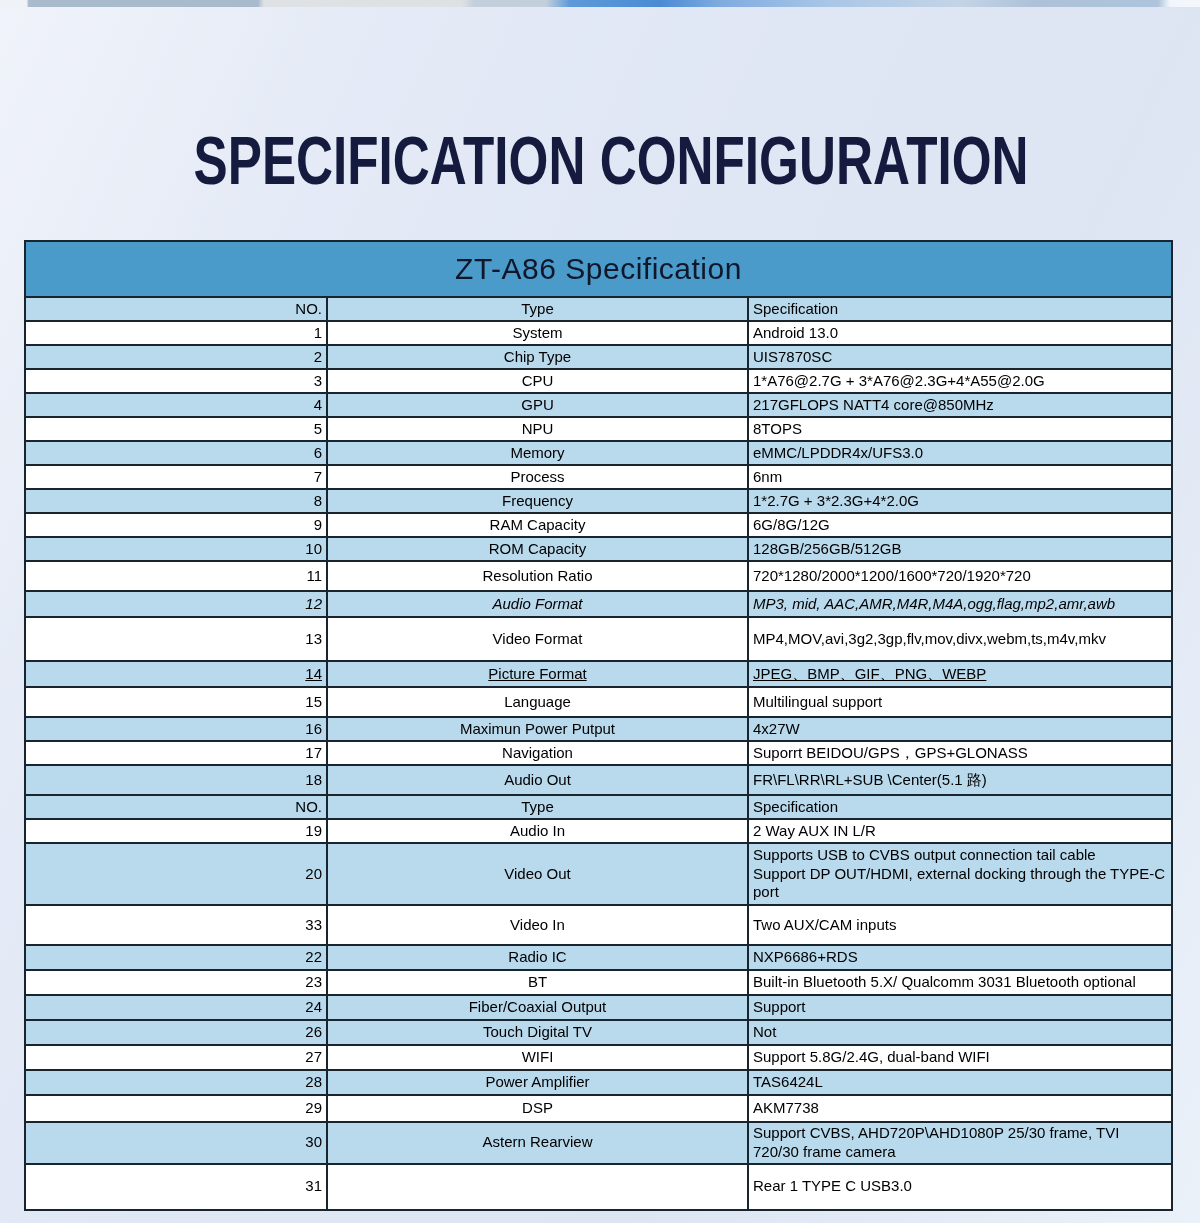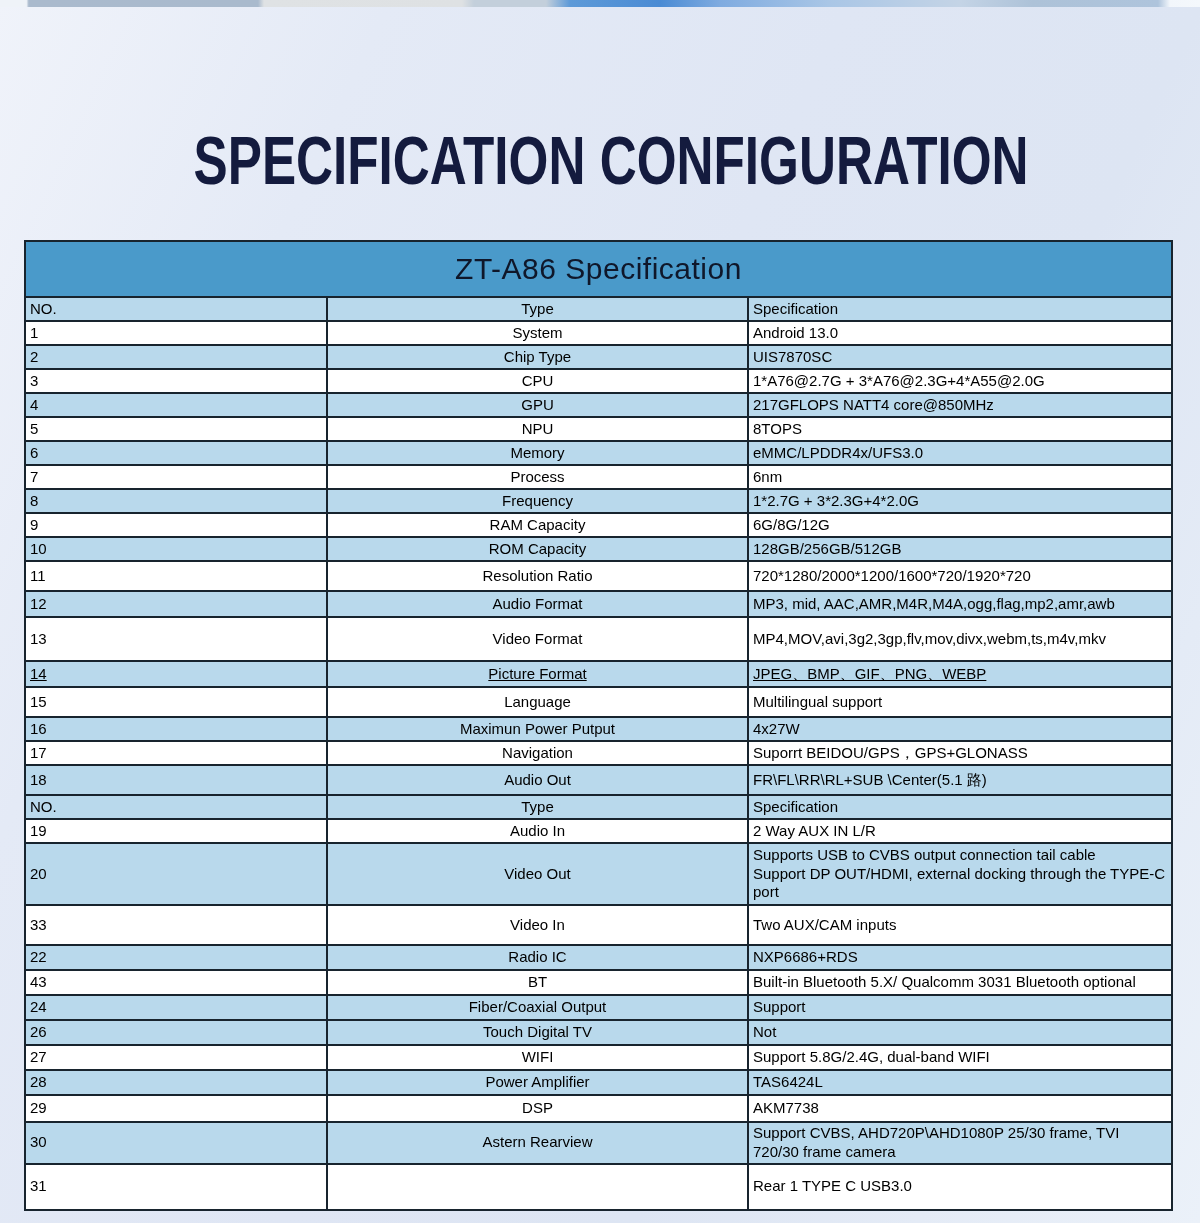--- a/index.html
+++ b/index.html
@@ -53,29 +53,29 @@
     overflow:hidden;
     vertical-align:middle;
     font-weight:normal;
     line-height:1.26;
   }
   th.table-title{
     height:56px;background:var(--title_bg);
     font-size:30px;font-weight:bold;text-align:center;color:#0f172a;
     letter-spacing:0.5px;
   }
-  td.c-no{text-align:left;}
+  td.c-no{text-align:right;}
   td.c-type{text-align:center;}
   td.c-spec{text-align:left;white-space:pre-line;}
   tr.hdr td{background:var(--row_stripe);}
   tr.rb td{background:var(--row_stripe);}
   tr.rw td{background:#ffffff;}
   tbody tr{height:24px;}
   tbody tr:nth-child(12){height:30px;}
-  tbody tr:nth-child(13){height:26px;}
+  tbody tr:nth-child(13){height:26px;font-style:italic;}
   tbody tr:nth-child(14){height:44px;}
   tbody tr:nth-child(15){height:26px;text-decoration:underline;}
   tbody tr:nth-child(16){height:30px;}
   tbody tr:nth-child(19){height:30px;}
   tbody tr:nth-child(22){height:62px;}
   tbody tr:nth-child(23){height:40px;}
   tbody tr:nth-child(n+24):nth-child(-n+29){height:25px;}
   tbody tr:nth-child(30){height:27px;}
   tbody tr:nth-child(31){height:41px;}
   tbody tr:nth-child(32){height:46px;}
@@ -218,21 +218,21 @@
           <td class="c-no">33</td>
           <td class="c-type">Video In</td>
           <td class="c-spec">Two AUX/CAM inputs</td>
         </tr>
         <tr class="rb">
           <td class="c-no">22</td>
           <td class="c-type">Radio IC</td>
           <td class="c-spec">NXP6686+RDS</td>
         </tr>
         <tr class="rw">
-          <td class="c-no">43</td>
+          <td class="c-no">23</td>
           <td class="c-type">BT</td>
           <td class="c-spec">Built-in Bluetooth 5.X/ Qualcomm 3031 Bluetooth optional</td>
         </tr>
         <tr class="rb">
           <td class="c-no">24</td>
           <td class="c-type">Fiber/Coaxial Output</td>
           <td class="c-spec">Support</td>
         </tr>
         <tr class="rb">
           <td class="c-no">26</td>

